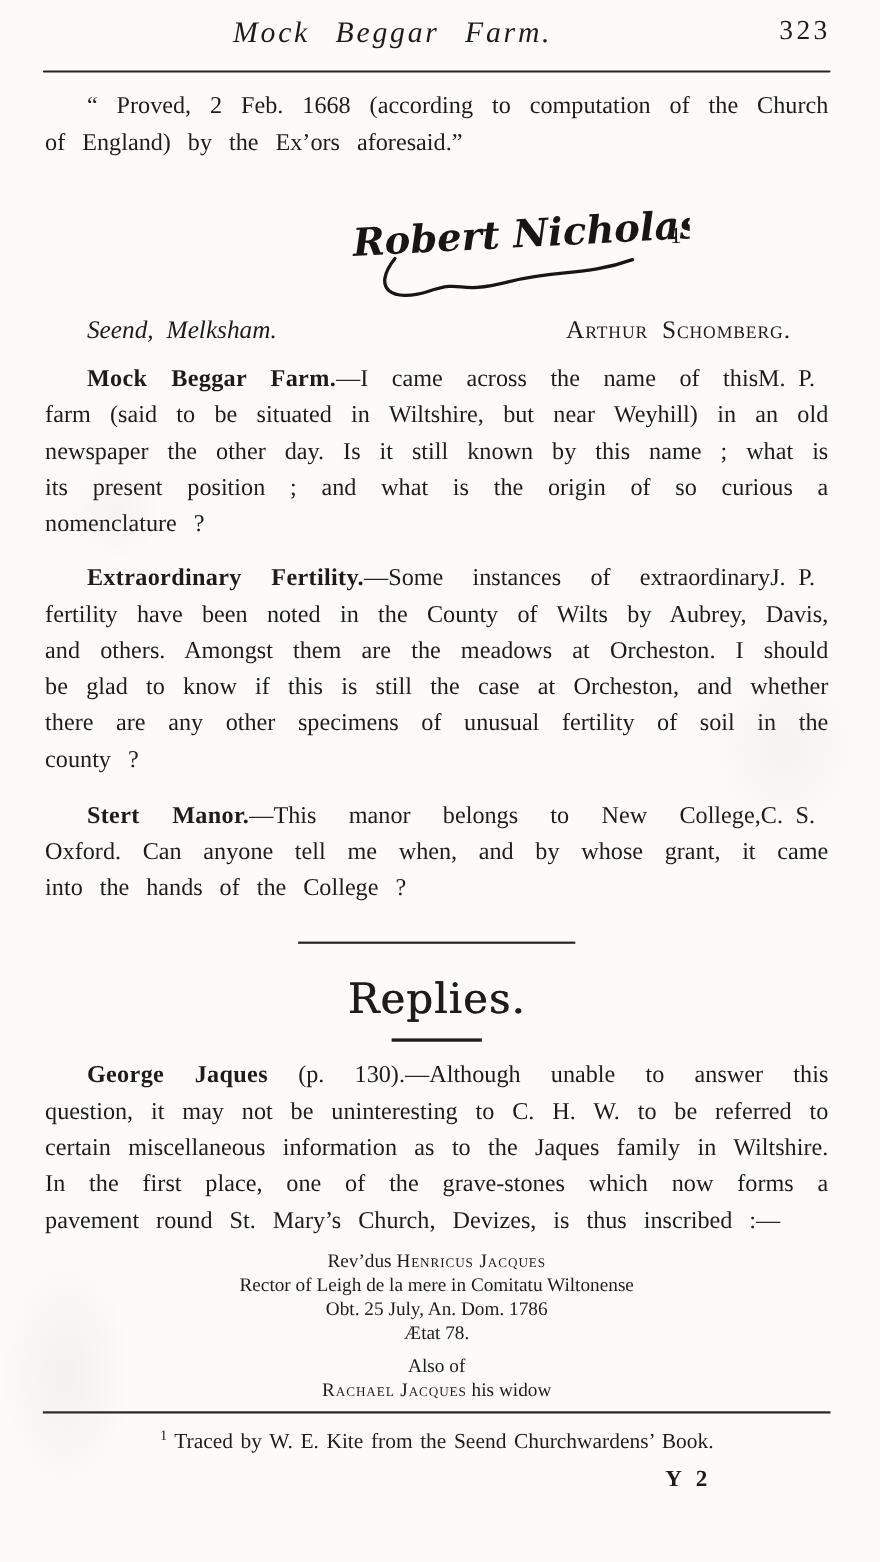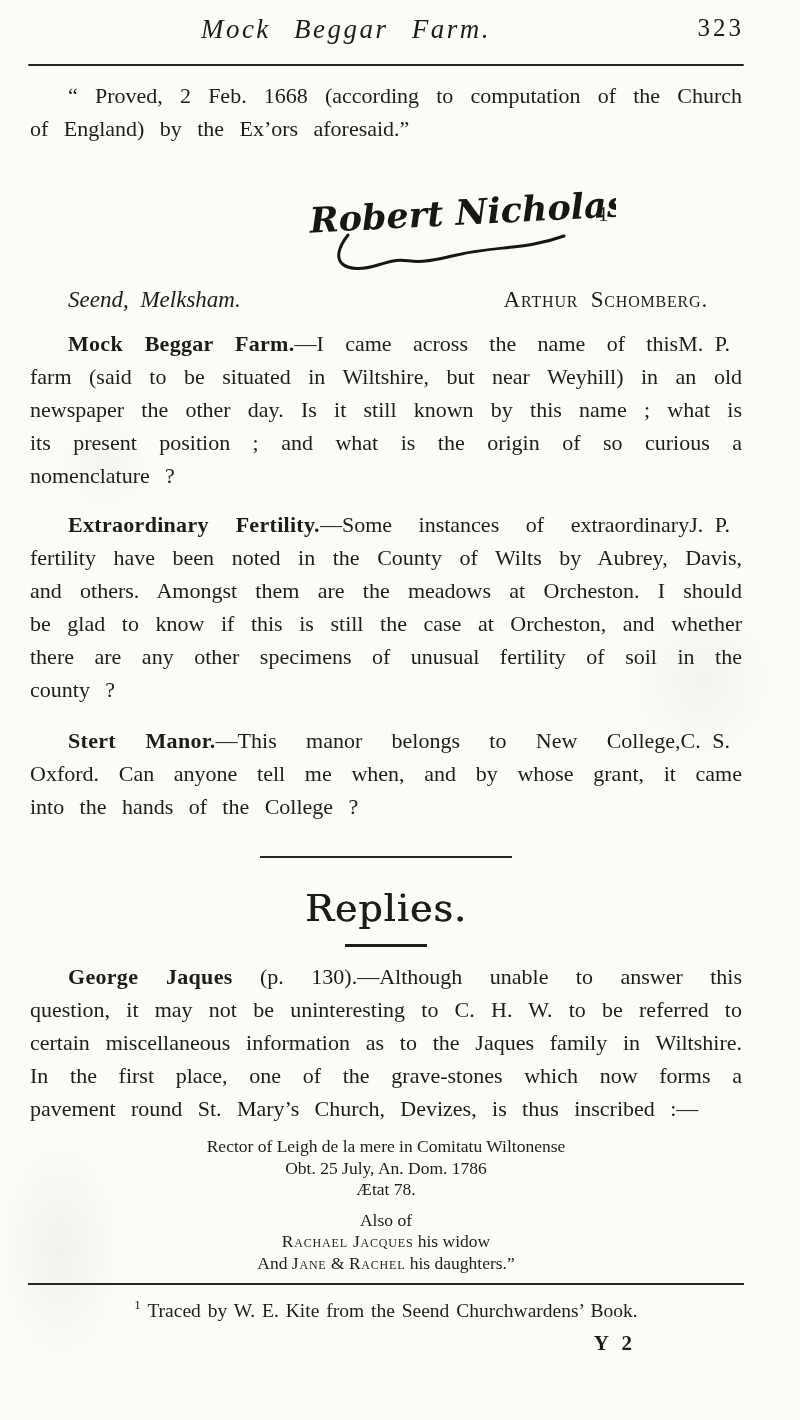--- a/index.html
+++ b/index.html
@@ -3,21 +3,21 @@
 <meta charset="utf-8">
 <style>
   html,body { margin:0; padding:0; }
   body {
     width:800px; height:1420px;
     background:#fcfbf8;
     font-family:"Liberation Serif", serif;
     color:#1d1c1a;
     overflow:hidden;
   }
-  .page { position:relative; width:772px; height:1420px; overflow:hidden; }
+  .page { position:relative; width:772px; height:1420px; overflow:hidden;padding-left:11px; }
 
   
   .smudge { position:absolute; pointer-events:none; }
   .smudge-1 { left:0; top:1140; width:120px; height:220px;
     background:radial-gradient(closest-side, rgba(110,110,95,0.07), transparent); top:1140px; }
   .smudge-2 { right:0; top:600px; width:140px; height:160px;
     background:radial-gradient(closest-side, rgba(110,110,95,0.06), transparent); }
   .smudge-3 { left:60px; top:420px; width:90px; height:90px;
     background:radial-gradient(closest-side, rgba(110,110,95,0.05), transparent); }
 
@@ -132,27 +132,27 @@
   <div class="divider"></div>
 
   <div class="replies-h">Replies.</div>
   <div class="replies-rule"></div>
 
   <p class="para reply-para">
     <span class="qtitle" style="margin-left:38px">George Jaques</span><span> (p. 130).</span><span>—Although unable to answer this question, it may not be uninteresting to C. H. W. to be referred to certain miscellaneous information as to the Jaques family in Wiltshire.  In the first place, one of the grave-stones which now forms a pavement round St. Mary’s Church, Devizes, is thus inscribed :—</span>
   </p>
 
   <div class="inscription">
+    <div><span>Rev’dus </span><span class="sc">Henricus Jacques</span></div>
     <div>Rector of Leigh de la mere in Comitatu Wiltonense</div>
     <div>Obt. 25 July, An. Dom. 1786</div>
     <div>Ætat 78.</div>
     <div class="group-2">
       <div>Also of</div>
       <div><span class="sc">Rachael Jacques</span><span> his widow</span></div>
-      <div><span>And </span><span class="sc">Jane</span><span> &amp; </span><span class="sc">Rachel</span><span> his daughters.”</span></div>
     </div>
   </div>
 
   <div class="footnote-rule"></div>
   <div class="footnote">
     <sup>1</sup><span> Traced by W. E. Kite from the Seend Churchwardens’ Book.</span>
   </div>
 
   <div class="printers-mark">Y 2</div>
 

